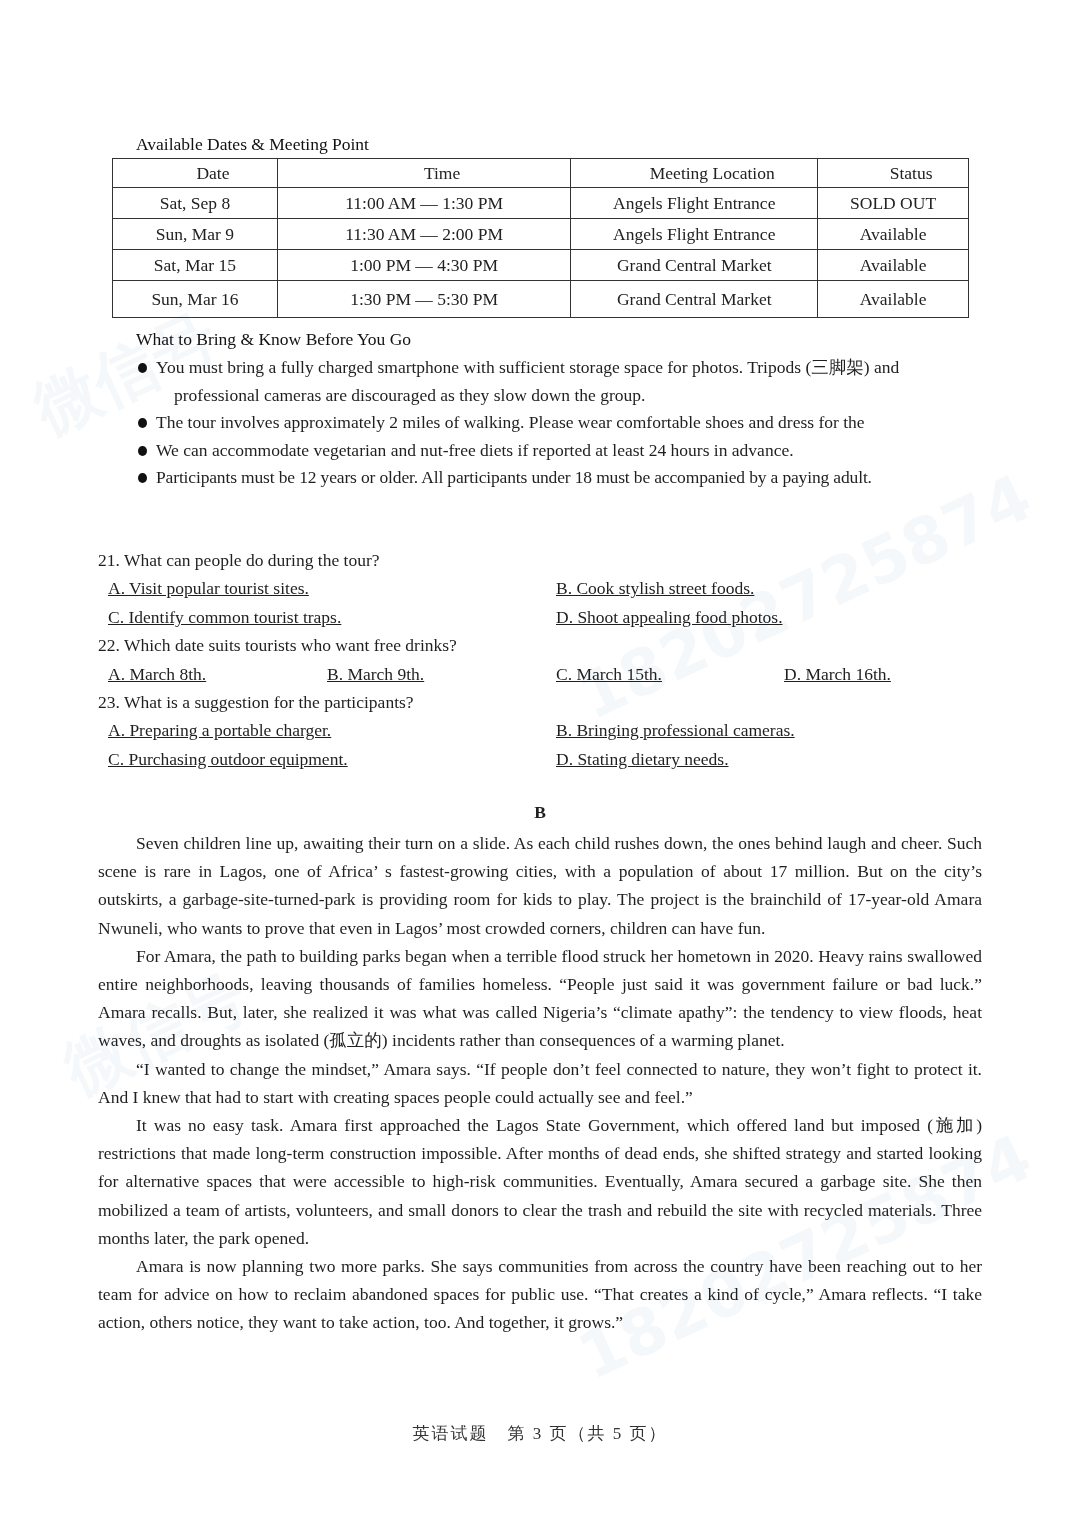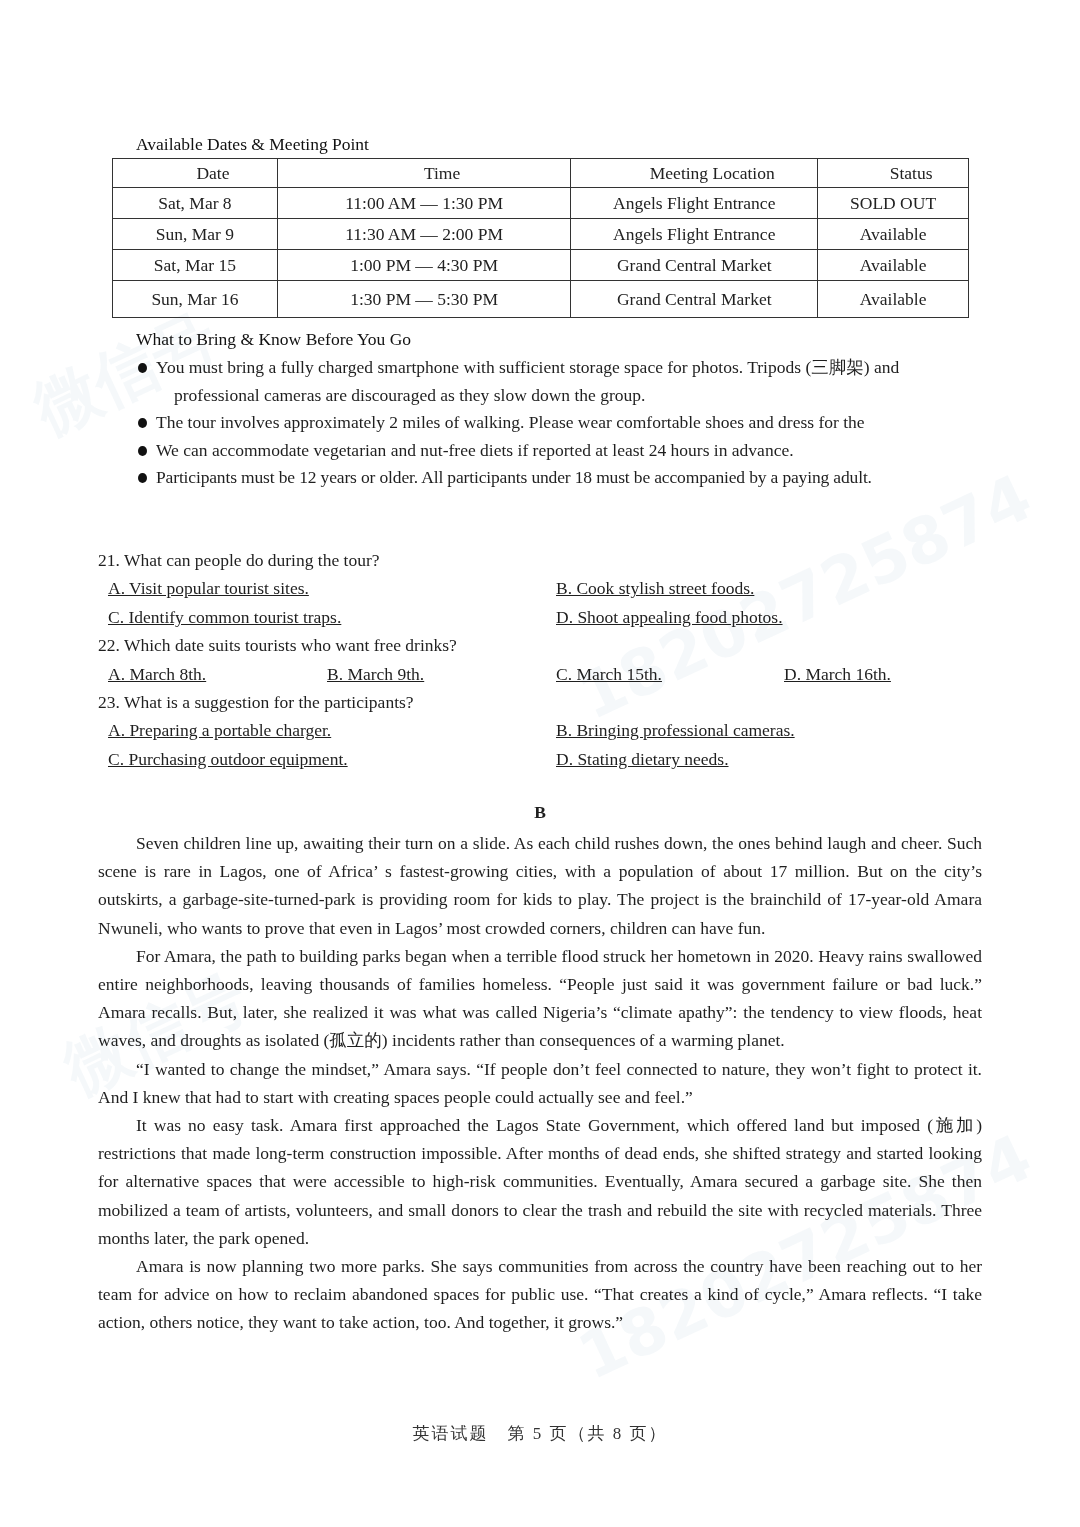--- a/index.html
+++ b/index.html
@@ -70,21 +70,21 @@
     <thead>
       <tr>
         <th>Date</th>
         <th>Time</th>
         <th>Meeting Location</th>
         <th>Status</th>
       </tr>
     </thead>
     <tbody>
       <tr>
-        <td>Sat, Mar 8</td>
+        <td>Sat, Sep 8</td>
         <td>11:00 AM — 1:30 PM</td>
         <td>Angels Flight Entrance</td>
         <td>SOLD OUT</td>
       </tr>
       <tr>
         <td>Sun, Mar 9</td>
         <td>11:30 AM — 2:00 PM</td>
         <td>Angels Flight Entrance</td>
         <td>Available</td>
       </tr>
@@ -156,14 +156,14 @@
   <div class="section-letter">B</div>
 
   <div class="passage">
     <p class="para">Seven children line up, awaiting their turn on a slide. As each child rushes down, the ones behind laugh and cheer. Such scene is rare in Lagos, one of Africa’ s fastest-growing cities, with a population of about 17 million. But on the city’s outskirts, a garbage-site-turned-park is providing room for kids to play. The project is the brainchild of 17-year-old Amara Nwuneli, who wants to prove that even in Lagos’ most crowded corners, children can have fun.</p>
     <p class="para">For Amara, the path to building parks began when a terrible flood struck her hometown in 2020. Heavy rains swallowed entire neighborhoods, leaving thousands of families homeless. “People just said it was government failure or bad luck.” Amara recalls. But, later, she realized it was what was called Nigeria’s “climate apathy”: the tendency to view floods, heat waves, and droughts as isolated (孤立的) incidents rather than consequences of a warming planet.</p>
     <p class="para">“I wanted to change the mindset,” Amara says. “If people don’t feel connected to nature, they won’t fight to protect it. And I knew that had to start with creating spaces people could actually see and feel.”</p>
     <p class="para">It was no easy task. Amara first approached the Lagos State Government, which offered land but imposed (施加) restrictions that made long-term construction impossible. After months of dead ends, she shifted strategy and started looking for alternative spaces that were accessible to high-risk communities. Eventually, Amara secured a garbage site. She then mobilized a team of artists, volunteers, and small donors to clear the trash and rebuild the site with recycled materials. Three months later, the park opened.</p>
     <p class="para">Amara is now planning two more parks. She says communities from across the country have been reaching out to her team for advice on how to reclaim abandoned spaces for public use. “That creates a kind of cycle,” Amara reflects. “I take action, others notice, they want to take action, too. And together, it grows.”</p>
   </div>
 
-  <div class="footer">英语试题　第 5 页（共 8 页）</div>
+  <div class="footer">英语试题　第 3 页（共 5 页）</div>
 </div>
 
 </body></html>

